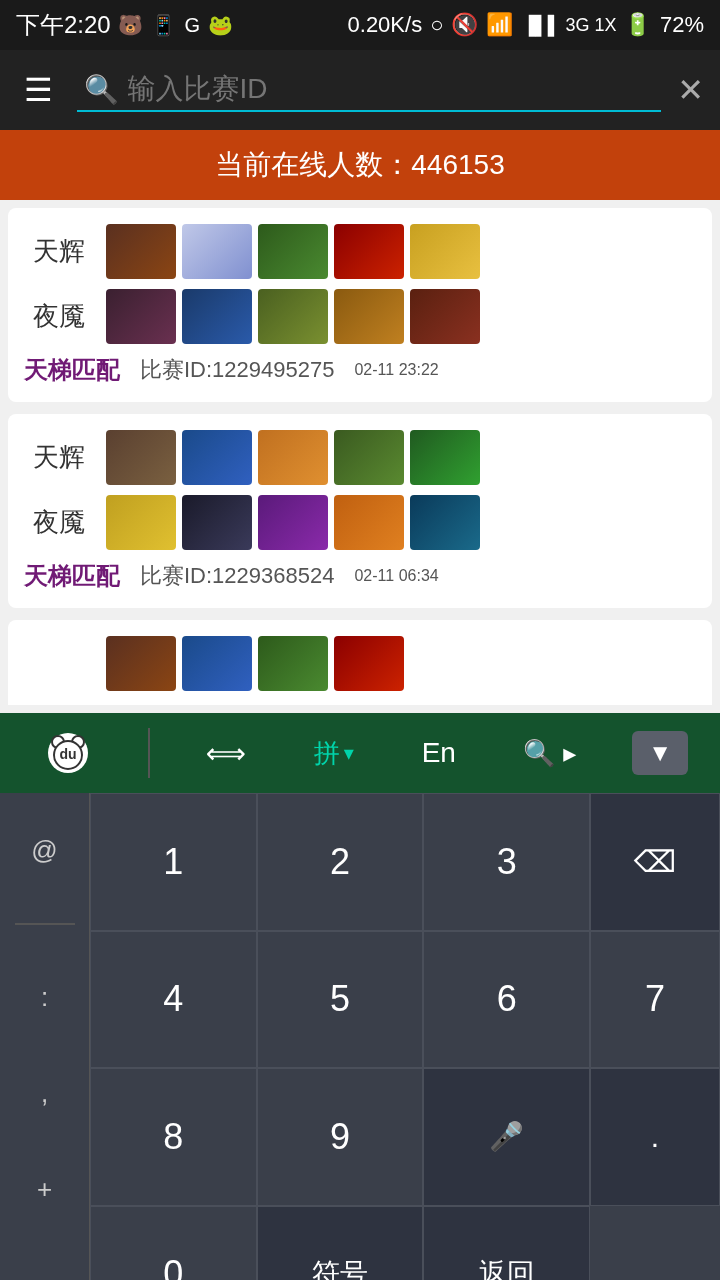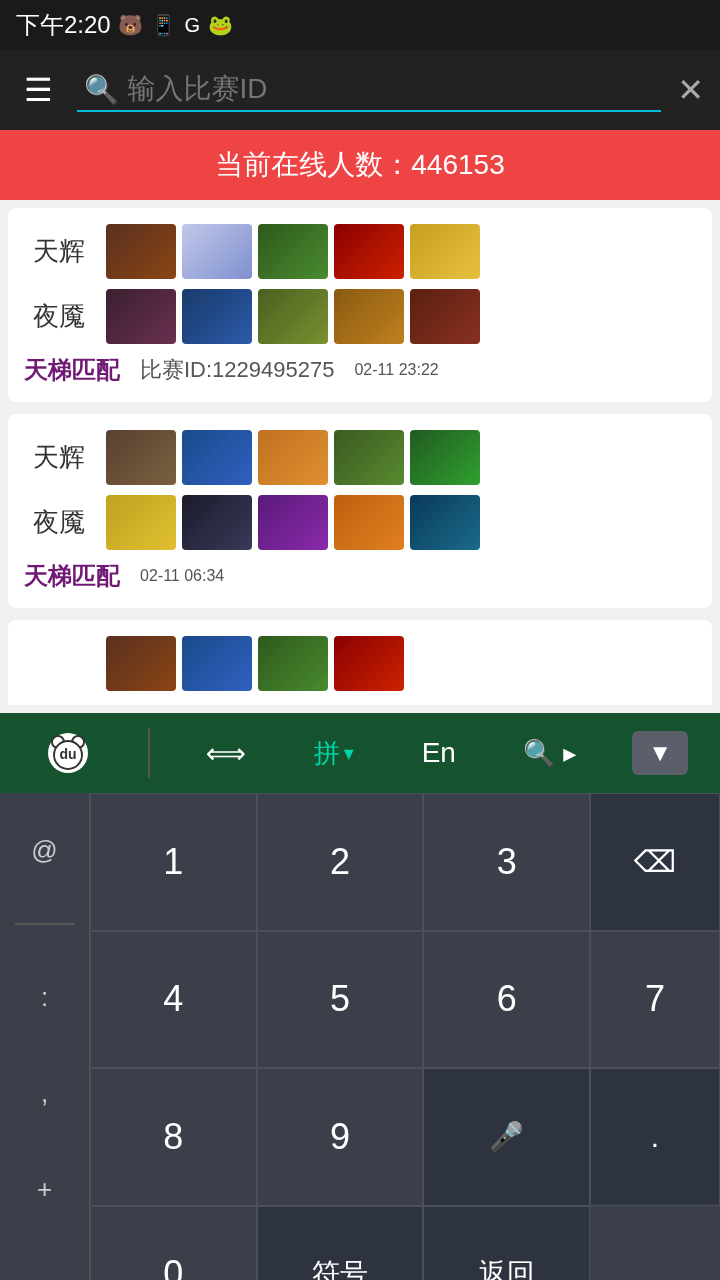--- a/index.html
+++ b/index.html
@@ -59,21 +59,21 @@
       font-size: 28px;
     }
     .close-icon {
       color: #aaa;
       font-size: 32px;
       cursor: pointer;
     }
 
     
     .online-banner {
-      background: #ef4444;
+      background: #c2410c;
       text-align: center;
       color: white;
       font-size: 28px;
       padding: 16px;
     }
 
     
     .match-list {
       background: #f0f0f0;
       padding: 8px;
@@ -270,20 +270,29 @@
 <body>
 
 <div class="status-bar">
   <div class="status-left">
     <span>下午2:20</span>
     <span style="font-size:20px;">🐻</span>
     <span style="font-size:20px;">📱</span>
     <span style="font-size:20px;">G</span>
     <span style="font-size:20px;">🐸</span>
   </div>
+  <div class="status-right">
+    <span>0.20K/s</span>
+    <span>○</span>
+    <span>🔇</span>
+    <span>📶</span>
+    <span style="font-size:18px;">▐▌▌ 3G 1X</span>
+    <span>🔋</span>
+    <span>72%</span>
+  </div>
 </div>
 
 <div class="nav-bar">
   <div class="hamburger-icon">
     <span>☰</span>
   </div>
   <div class="search-box">
     <span class="search-icon-nav">🔍</span>
     <input class="search-input" type="text" placeholder="输入比赛ID" style="">
   </div>
@@ -340,20 +349,21 @@
       <div class="hero-icons">
         <div class="hero-img h2-t2-1"></div>
         <div class="hero-img h2-t2-2"></div>
         <div class="hero-img h2-t2-3"></div>
         <div class="hero-img h2-t2-4"></div>
         <div class="hero-img h2-t2-5"></div>
       </div>
     </div>
     <div class="match-footer">
       <span class="match-type">天梯匹配</span>
+      <span class="match-id">比赛ID:1229368524</span>
       <span class="match-time">02-11 06:34</span>
     </div>
   </div>
 
   <div class="match-card-partial">
     <div class="team-row">
       <span class="team-label"></span>
       <div class="hero-icons">
         <div class="hero-img" style="background:linear-gradient(135deg,#5a3020,#8b4513);"></div>
         <div class="hero-img" style="background:linear-gradient(135deg,#1a4a8a,#3060c0);"></div>

